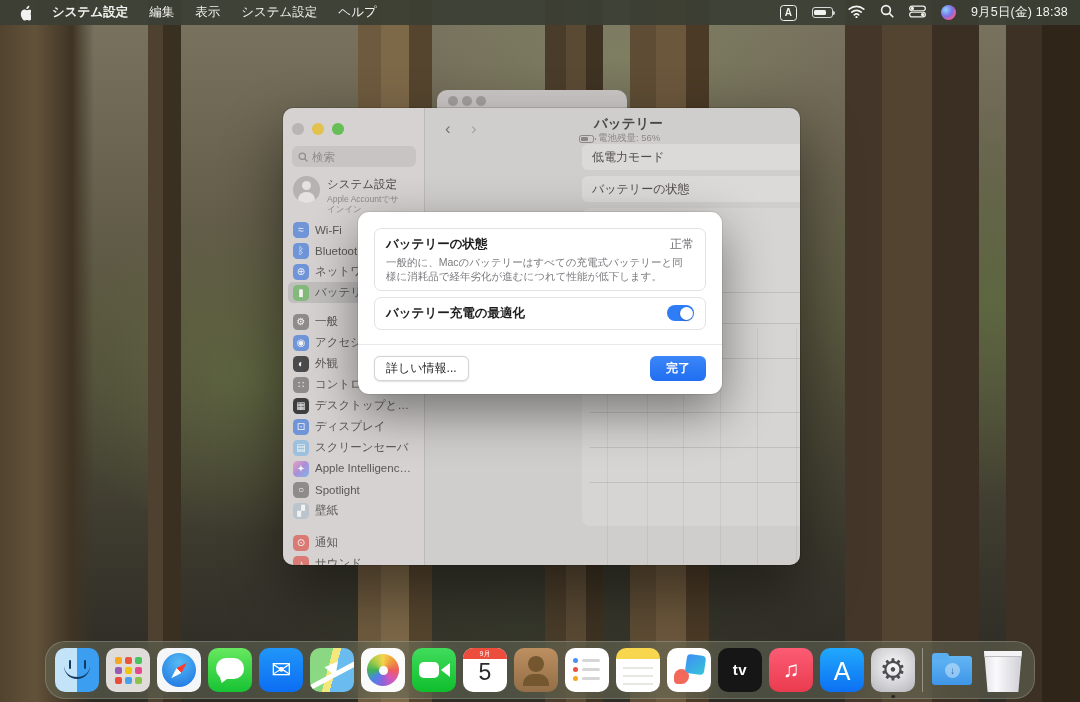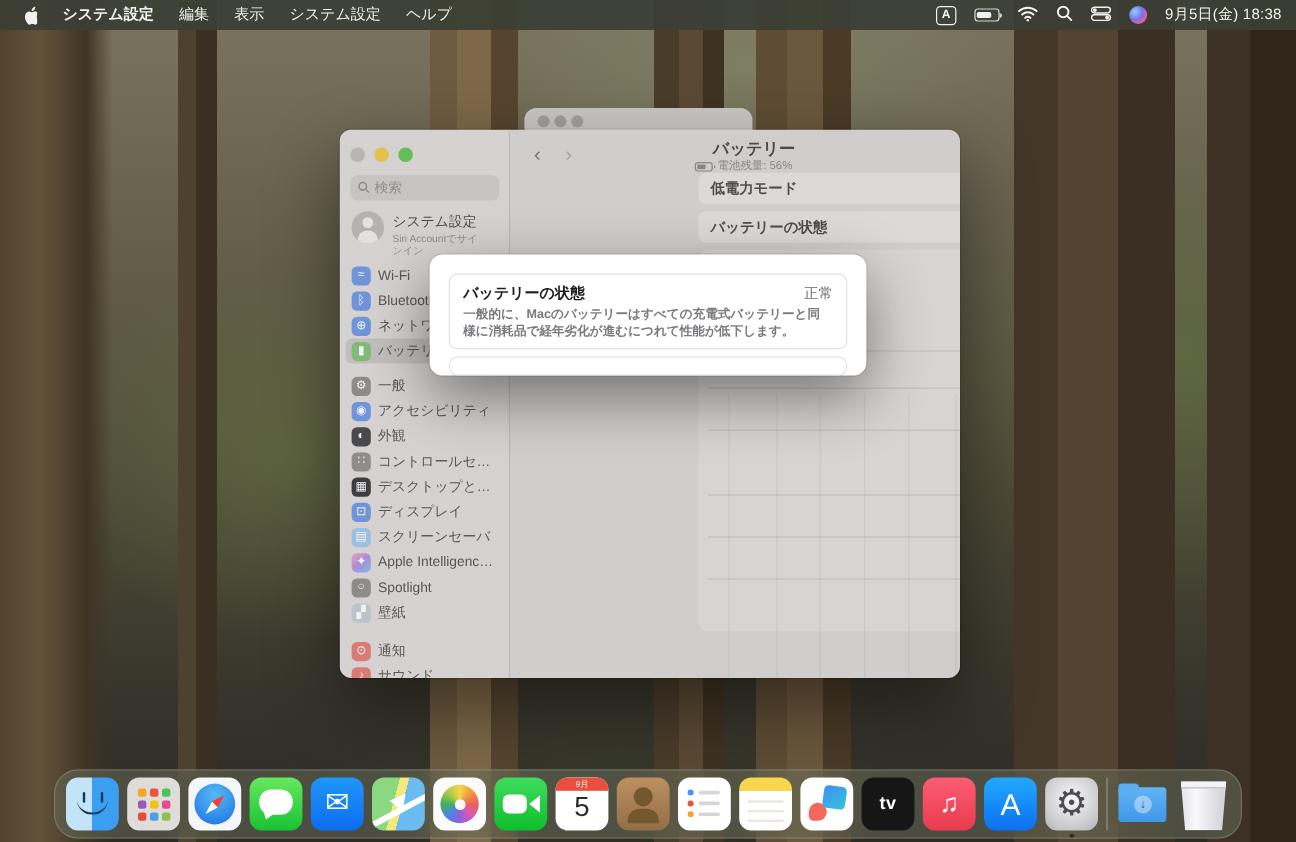--- a/index.html
+++ b/index.html
@@ -81,34 +81,34 @@
     display:flex; align-items:center; justify-content:center; font-size:10px; line-height:1; }
 
   #content { position:relative; flex:1; background:#d0cecd; }
   .hd-chev { position:absolute; top:11px; font-size:17px; color:#76746f; }
   .hd-title { position:absolute; left:169px; top:7px; font-size:13.5px; font-weight:700; color:#4c4a48; }
   .hd-sub { position:absolute; left:154px; top:24px; font-size:9.5px; color:#8a8785; display:flex; align-items:center; gap:4px; }
   .hd-batt { position:relative; width:15px; height:8px; border:1px solid #8a8785; border-radius:2.5px; }
   .hd-batt::before { content:""; position:absolute; left:1px; top:1px; bottom:1px; width:7px; background:#8a8785; border-radius:1px; }
   .hd-batt::after { content:""; position:absolute; right:-3px; top:2px; width:1.5px; height:2.5px; background:#8a8785; }
   .row { position:absolute; left:157px; width:351px; height:26px; background:#dcdad9; border-radius:6px;
-    display:flex; align-items:center; padding:0 10px; font-size:12px; color:#504e4b;font-weight:bold; }
+    display:flex; align-items:center; padding:0 10px; font-size:12px; color:#504e4b; }
   .chart-card { position:absolute; left:157px; top:100px; width:351px; height:318px; background:#d7d5d4; border-radius:8px; }
   .gl-h { position:absolute; left:8px; width:290px; height:1px; background:rgba(0,0,0,.10); }
   .gl-v { position:absolute; top:120px; width:1px; height:254px; background:rgba(0,0,0,.055); }
 
   
   #dialog { position:absolute; left:358px; top:212px; width:364px; z-index:40; background:#ffffff;
     border-radius:11px; box-shadow:0 18px 50px rgba(0,0,0,.45), 0 0 0 1px rgba(0,0,0,.08);
     padding:16px 16px 0; display:flex; flex-direction:column; gap:6px; }
   .card { background:#fff; border:1px solid #e2e2e4; border-radius:7px; padding:7px 11px; position:relative; }
   .card-top { display:flex; align-items:flex-start; }
   .card-title { font-size:12.5px; font-weight:700; color:#1d1d1f; }
   .card-val { margin-left:auto; font-size:12px; color:#6e6e73; }
-  .card-desc { font-size:10.5px; line-height:13.5px; color:#7a7a7e; margin-top:3px; padding-right:10px;font-weight:bold; }
+  .card-desc { font-size:10.5px; line-height:13.5px; color:#7a7a7e; margin-top:3px; padding-right:10px; }
   .toggle { margin-left:auto; width:27px; height:16px; border-radius:9px; background:#2e7cf6; position:relative; flex:none; }
   .toggle::after { content:""; position:absolute; right:1.5px; top:1.5px; width:13px; height:13px;
     border-radius:50%; background:#fff; box-shadow:0 1px 2px rgba(0,0,0,.25); }
   .dlg-footer { margin:8px -16px 0; border-top:1px solid #e8e8ea; padding:11px 16px 13px;
     display:flex; align-items:center; }
   .btn { font-size:12px; border-radius:6px; padding:3px 11px; display:inline-flex; align-items:center; justify-content:center; }
   .btn-plain { background:#fff; color:#1d1d1f; border:1px solid #d4d4d6; box-shadow:0 .5px 1.5px rgba(0,0,0,.12); }
   .btn-primary { margin-left:auto; background:linear-gradient(180deg,#3c86f7,#206ef2); color:#fff; font-weight:600;
     border:none; padding:4px 16px; }
 
@@ -269,21 +269,21 @@
         <span><svg width="10" height="10" viewBox="0 0 14 14" fill="none" stroke="#8e8b8a" stroke-width="1.8" stroke-linecap="round">
               <circle cx="6" cy="6" r="4.4"></circle>
               <path d="M9.4 9.4 L12.8 12.8"></path>
             </svg></span>
         <input placeholder="検索" style="">
       </div>
       <div class="sb-signin">
         <span class="sb-avatar"></span>
         <span>
           <div class="sb-signin-title">システム設定</div>
-          <div class="sb-signin-sub">Siri Accountでサインイン</div>
+          <div class="sb-signin-sub">Apple Accountでサインイン</div>
         </span>
       </div>
 
       <div class="sb-list" style="top:111px">
         <div class="sb-item">
             <span class="sb-ic" style="background:#6f95d8">≈</span>
             <span class="lbl">Wi-Fi</span>
           </div>
         <div class="sb-item">
             <span class="sb-ic" style="background:#6f95d8">ᛒ</span>
@@ -392,20 +392,28 @@
 
   <div id="dialog">
     <div class="card">
       <div class="card-top">
         <span class="card-title">バッテリーの状態</span>
         <span class="card-val">正常</span>
       </div>
       <div class="card-desc">一般的に、Macのバッテリーはすべての充電式バッテリーと同様に消耗品で経年劣化が進むにつれて性能が低下します。</div>
     </div>
     <div class="card">
+      <div class="card-top">
+        <span class="card-title">バッテリー充電の最適化</span>
+        <span class="toggle"></span>
+      </div>
+    </div>
+    <div class="dlg-footer">
+      <span class="btn btn-plain">詳しい情報...</span>
+      <span class="btn btn-primary">完了</span>
     </div>
   </div>
 
   <div id="dock">
     <div class="dk ic-finder"></div>
     <div class="dk ic-launchpad"></div>
     <div class="dk ic-safari"></div>
     <div class="dk ic-messages"></div>
     <div class="dk ic-mail"></div>
     <div class="dk ic-maps"></div>

